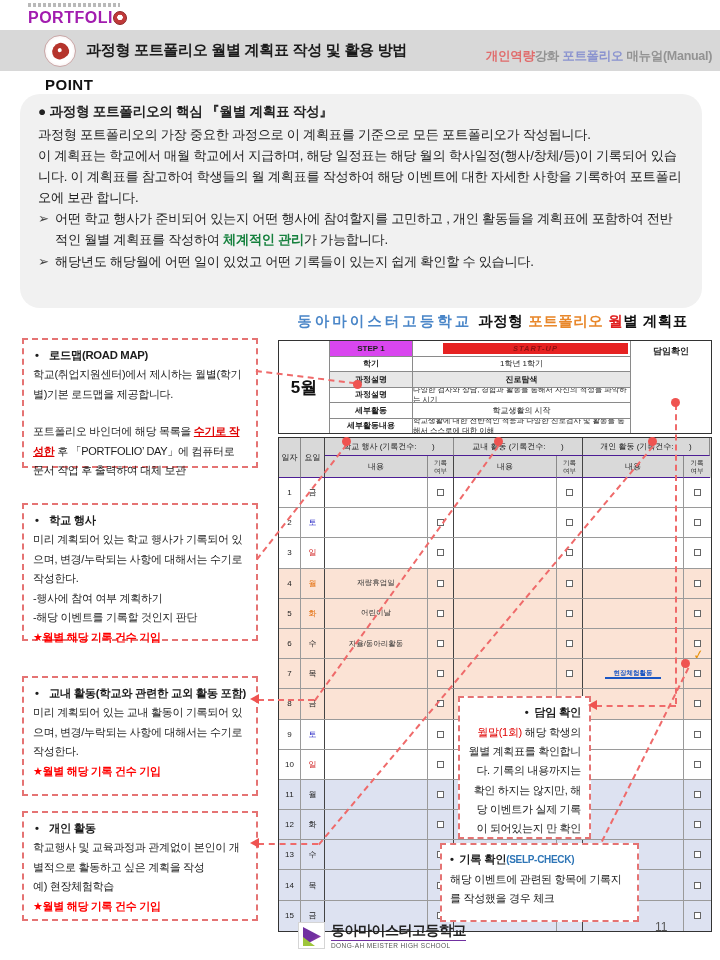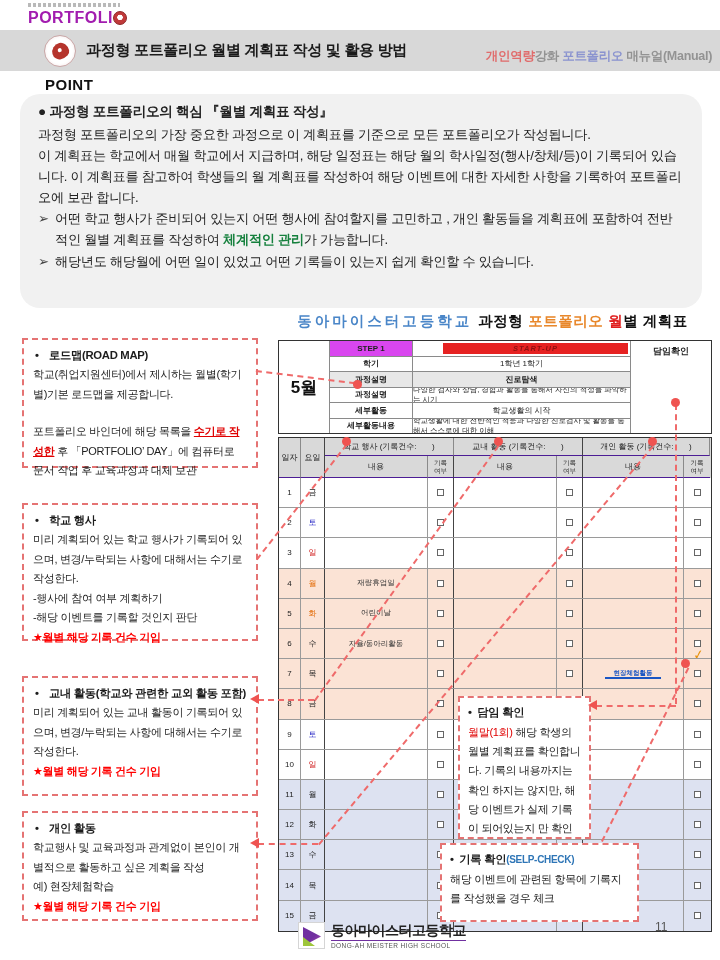--- a/index.html
+++ b/index.html
@@ -89,21 +89,21 @@
   .c-check { width:26px; flex:none; }
   .c-check:last-child { flex:1; }
   .cb { width:7px; height:7px; border:1px solid #666; background:#fff; display:inline-block; }
   .bg-white { background:#fff; } .bg-peach { background:#fbe3d5; } .bg-lavender { background:#dde2f1; }
   .day-black { color:#222; } .day-blue { color:#2222c4; } .day-red { color:#d02020; } .day-orange { color:#e36c09; }
   .hw { color:#1a56c4; font-size:6.5px; font-weight:800; line-height:1.1; }
   .hw-line { width:56px; height:2px; background:#1a56c4; margin-top:1px; }
 
   
   .callout { position:absolute; background:#fff; border:2px dashed #e57373; padding:5px 8px; font-size:11px; line-height:1.75; color:#1c1c1c; letter-spacing:-.3px; }
-  #callout-teacher { left:458px; top:696px; width:133px; height:143px; }
+  #callout-teacher { left:458px; top:696px; width:133px; height:143px;text-align:right; }
   #callout-record  { left:440px; top:843px; width:199px; height:79px; }
   .co-title { font-weight:800; font-size:11.3px; }
   .co-red { color:#e00000; }
   .co-blue { color:#2e75b6; font-weight:800; font-size:10px; }
 
   
   .ann-line { position:absolute; border-top:2px dashed #ef6a6a; transform-origin:0 0; }
   .ann-vline { position:absolute; border-left:2px dashed #ef6a6a; }
   .ann-dot { position:absolute; width:9px; height:9px; border-radius:50%; background:#ef5350; }
   .ann-arrow-left { position:absolute; width:0; height:0; border-top:5px solid transparent; border-bottom:5px solid transparent; border-right:9px solid #ef5350; }
@@ -152,21 +152,21 @@
     <div class="pb-bullet">
       <span class="pb-marker">➢</span>
       <span>해당년도 해당월에 어떤 일이 있었고 어떤 기록들이 있는지 쉽게 확인할 수 있습니다.</span>
     </div>
   </div>
 
   <div class="note-box" id="box-roadmap">
     <div class="nb-title"><span class="dot">•</span><span>로드맵(ROAD MAP)</span></div>
     <div>학교(취업지원센터)에서 제시하는 월별(학기별)기본 로드맵을 제공합니다.</div>
     <div class="nb-gap"></div>
-    <div><span>포트폴리오 바인더에 해당 목록을 </span><span class="red-underline">수기로 작성한</span><span> 후 「PORTFOLIO’ DAY」에 컴퓨터로 문서 작업 후 교육과정과 대체 보관</span></div>
+    <div><span>포트폴리오 바인더에 해당 목록을 </span><span class="red-underline">수기로 작성한</span><span> 후 「PORTFOLIO’ DAY」에 컴퓨터로 문서 작업 후 출력하여 대체 보관</span></div>
   </div>
 
   <div class="note-box" id="box-school">
     <div class="nb-title"><span class="dot">•</span><span>학교 행사</span></div>
     <div>미리 계획되어 있는 학교 행사가 기록되어 있으며, 변경/누락되는 사항에 대해서는 수기로 작성한다.</div>
     <div>-행사에 참여 여부 계획하기</div>
     <div>-해당 이벤트를 기록할 것인지 판단</div>
     <div class="nb-star">★월별 해당 기록 건수 기입</div>
   </div>
 

